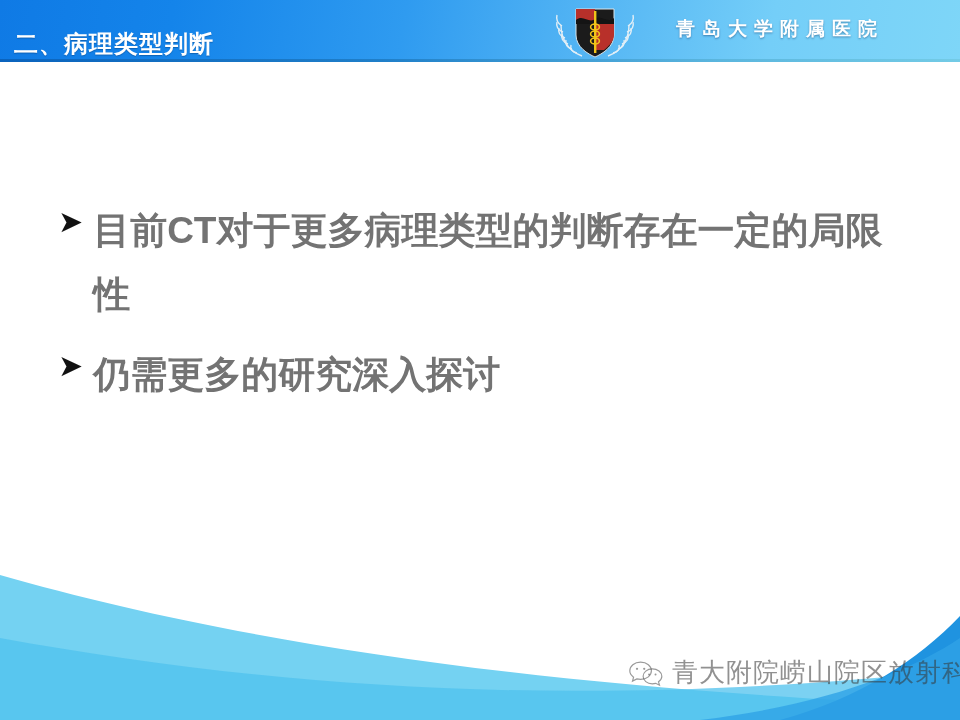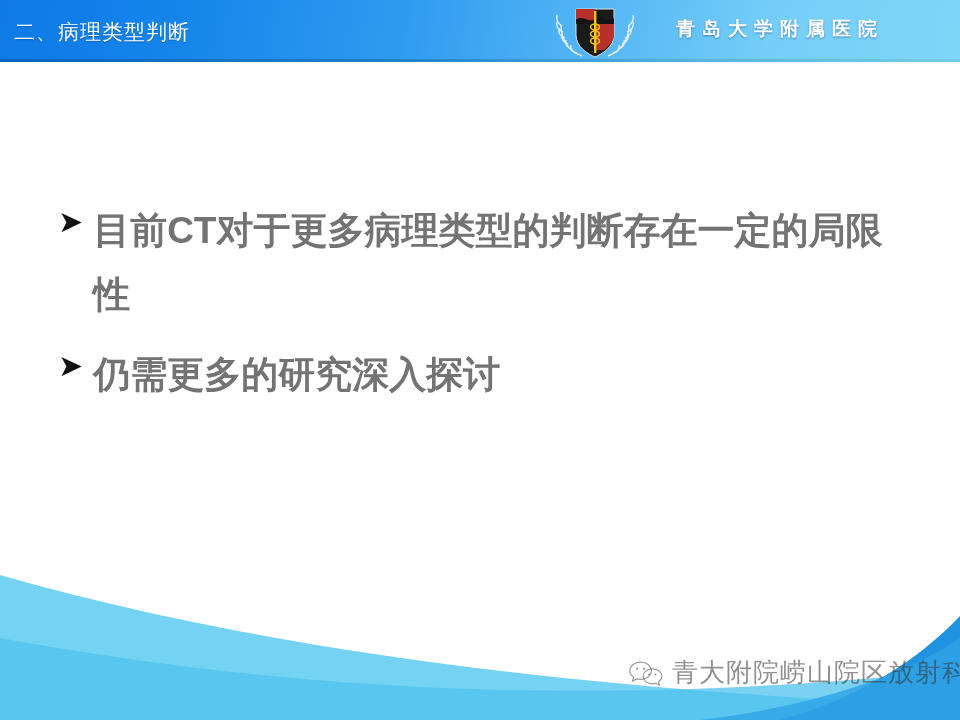--- a/index.html
+++ b/index.html
@@ -36,23 +36,23 @@
   #header-underline {
     position: absolute;
     left: 0; top: 59px;
     width: 960px;
     height: 3px;
     background: linear-gradient(100deg, #0a63bd 0%, #1f7fc9 40%, #5bb6de 75%, #73cbe6 100%);
   }
   #header-title {
     position: absolute;
     left: 14px;
-    top: 18px;
-    font-size: 21px;
-    font-weight: normal;
+    top: 28px;
+    font-size: 24px;
+    font-weight: bold;
     color: #ffffff;
     letter-spacing: 1px;
     white-space: nowrap;
     text-shadow: 0 1px 1px rgba(0,40,90,0.35);
   }
   #hospital-name {
     position: absolute;
     left: 676px;
     top: 16px;
     font-size: 19px;

